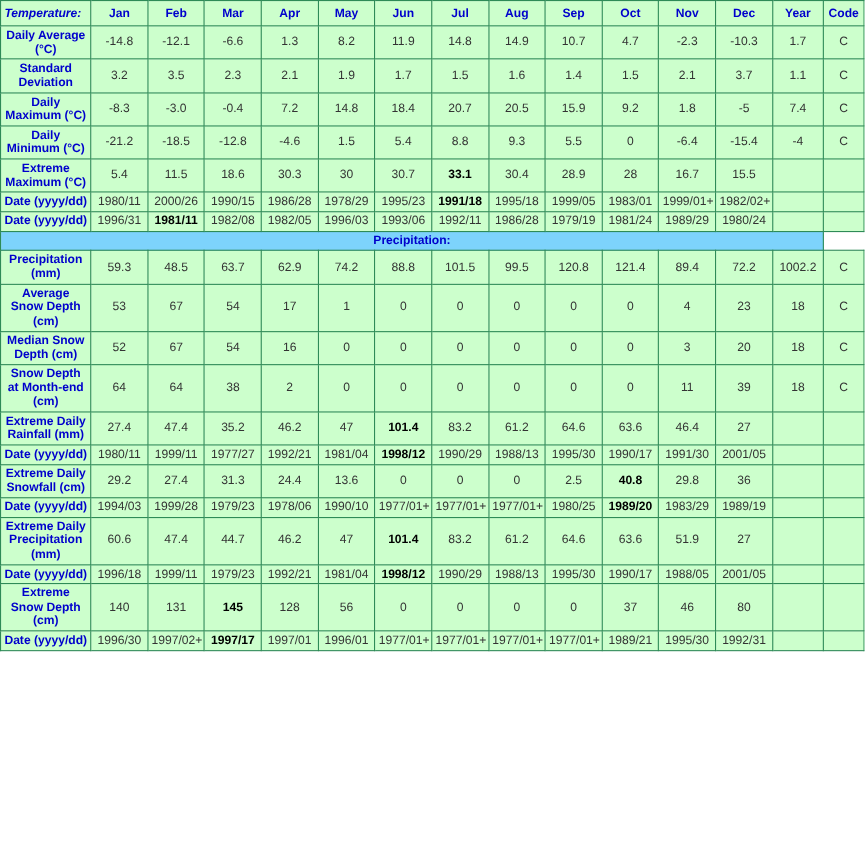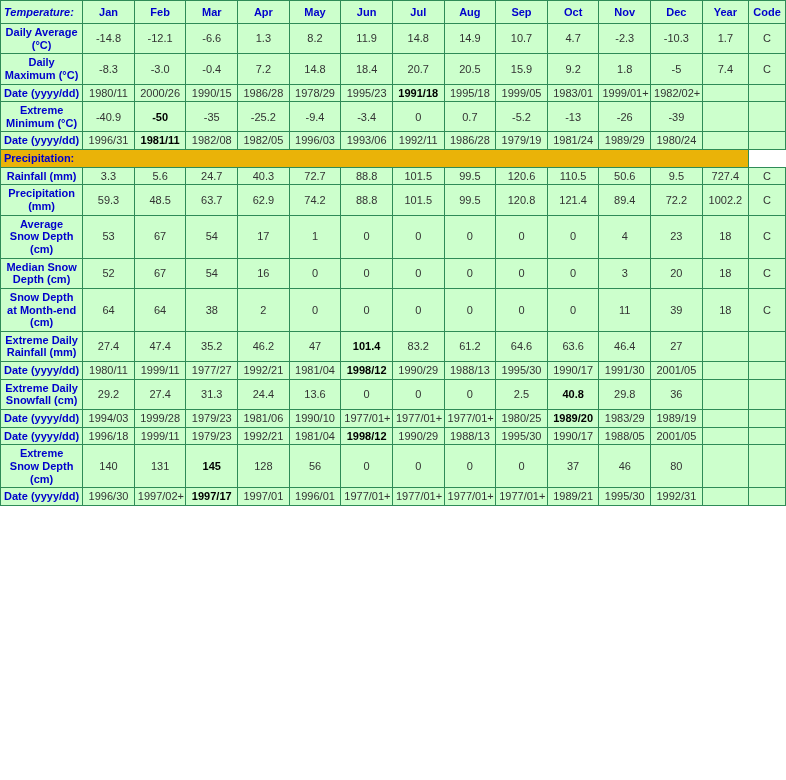--- a/index.html
+++ b/index.html
@@ -39,24 +39,24 @@
   }
   
   td.rowlabel {
     background: #ccffcc;
     color: #0000cc;
     font-weight: bold;
     text-align: center;
     width: 78px;
   }
   td.section {
-    background: #eab308;
+    background: #7dd3fc;
     color: #0000cc;
     font-weight: bold;
-    text-align: left;
+    text-align: center;
   }
   td.val {
     background: #ccffcc;
     color: #333333;
     text-align: center;
   }
   td.val.bold {
     font-weight: bold;
     color: #000000;
   }
@@ -120,106 +120,123 @@
         <td class="val">14.8</td>
         <td class="val">14.9</td>
         <td class="val">10.7</td>
         <td class="val">4.7</td>
         <td class="val">-2.3</td>
         <td class="val">-10.3</td>
         <td class="val">1.7</td>
         <td class="val">C</td>
       </tr>
       <tr>
+        <td class="rowlabel">Standard Deviation</td>
+        <td class="val">3.2</td>
+        <td class="val">3.5</td>
+        <td class="val">2.3</td>
+        <td class="val">2.1</td>
+        <td class="val">1.9</td>
+        <td class="val">1.7</td>
+        <td class="val">1.5</td>
+        <td class="val">1.6</td>
+        <td class="val">1.4</td>
+        <td class="val">1.5</td>
+        <td class="val">2.1</td>
+        <td class="val">3.7</td>
+        <td class="val">1.1</td>
+        <td class="val">C</td>
+      </tr>
+      <tr>
         <td class="rowlabel">Daily Maximum (°C)</td>
         <td class="val">-8.3</td>
         <td class="val">-3.0</td>
         <td class="val">-0.4</td>
         <td class="val">7.2</td>
         <td class="val">14.8</td>
         <td class="val">18.4</td>
         <td class="val">20.7</td>
         <td class="val">20.5</td>
         <td class="val">15.9</td>
         <td class="val">9.2</td>
         <td class="val">1.8</td>
         <td class="val">-5</td>
         <td class="val">7.4</td>
         <td class="val">C</td>
       </tr>
       <tr>
+        <td class="rowlabel">Daily Minimum (°C)</td>
+        <td class="val">-21.2</td>
+        <td class="val">-18.5</td>
+        <td class="val">-12.8</td>
+        <td class="val">-4.6</td>
+        <td class="val">1.5</td>
+        <td class="val">5.4</td>
+        <td class="val">8.8</td>
+        <td class="val">9.3</td>
+        <td class="val">5.5</td>
+        <td class="val">0</td>
+        <td class="val">-6.4</td>
+        <td class="val">-15.4</td>
+        <td class="val">-4</td>
+        <td class="val">C</td>
+      </tr>
+      <tr>
+        <td class="rowlabel">Extreme Maximum (°C)</td>
+        <td class="val">5.4</td>
+        <td class="val">11.5</td>
+        <td class="val">18.6</td>
+        <td class="val">30.3</td>
+        <td class="val">30</td>
+        <td class="val">30.7</td>
+        <td class="val bold">33.1</td>
+        <td class="val">30.4</td>
+        <td class="val">28.9</td>
+        <td class="val">28</td>
+        <td class="val">16.7</td>
+        <td class="val">15.5</td>
+        <td class="val empty"></td>
+        <td class="val empty"></td>
+      </tr>
+      <tr>
         <td class="rowlabel">Date (yyyy/dd)</td>
         <td class="val">1980/11</td>
         <td class="val">2000/26</td>
         <td class="val">1990/15</td>
         <td class="val">1986/28</td>
         <td class="val">1978/29</td>
         <td class="val">1995/23</td>
         <td class="val bold">1991/18</td>
         <td class="val">1995/18</td>
         <td class="val">1999/05</td>
         <td class="val">1983/01</td>
         <td class="val">1999/01+</td>
         <td class="val">1982/02+</td>
         <td class="val empty"></td>
         <td class="val empty"></td>
       </tr>
       <tr>
-        <td class="rowlabel">Extreme Minimum (°C)</td>
-        <td class="val">-40.9</td>
-        <td class="val bold">-50</td>
-        <td class="val">-35</td>
-        <td class="val">-25.2</td>
-        <td class="val">-9.4</td>
-        <td class="val">-3.4</td>
-        <td class="val">0</td>
-        <td class="val">0.7</td>
-        <td class="val">-5.2</td>
-        <td class="val">-13</td>
-        <td class="val">-26</td>
-        <td class="val">-39</td>
-        <td class="val empty"></td>
-        <td class="val empty"></td>
-      </tr>
-      <tr>
         <td class="rowlabel">Date (yyyy/dd)</td>
         <td class="val">1996/31</td>
         <td class="val bold">1981/11</td>
         <td class="val">1982/08</td>
         <td class="val">1982/05</td>
         <td class="val">1996/03</td>
         <td class="val">1993/06</td>
         <td class="val">1992/11</td>
         <td class="val">1986/28</td>
         <td class="val">1979/19</td>
         <td class="val">1981/24</td>
         <td class="val">1989/29</td>
         <td class="val">1980/24</td>
         <td class="val empty"></td>
         <td class="val empty"></td>
       </tr>
       <tr>
         <td class="section" colspan="14">Precipitation:</td>
-      </tr>
-      <tr>
-        <td class="rowlabel">Rainfall (mm)</td>
-        <td class="val">3.3</td>
-        <td class="val">5.6</td>
-        <td class="val">24.7</td>
-        <td class="val">40.3</td>
-        <td class="val">72.7</td>
-        <td class="val">88.8</td>
-        <td class="val">101.5</td>
-        <td class="val">99.5</td>
-        <td class="val">120.6</td>
-        <td class="val">110.5</td>
-        <td class="val">50.6</td>
-        <td class="val">9.5</td>
-        <td class="val">727.4</td>
-        <td class="val">C</td>
       </tr>
       <tr>
         <td class="rowlabel">Precipitation (mm)</td>
         <td class="val">59.3</td>
         <td class="val">48.5</td>
         <td class="val">63.7</td>
         <td class="val">62.9</td>
         <td class="val">74.2</td>
         <td class="val">88.8</td>
         <td class="val">101.5</td>
@@ -331,29 +348,46 @@
         <td class="val">29.8</td>
         <td class="val">36</td>
         <td class="val empty"></td>
         <td class="val empty"></td>
       </tr>
       <tr>
         <td class="rowlabel">Date (yyyy/dd)</td>
         <td class="val">1994/03</td>
         <td class="val">1999/28</td>
         <td class="val">1979/23</td>
-        <td class="val">1981/06</td>
+        <td class="val">1978/06</td>
         <td class="val">1990/10</td>
         <td class="val">1977/01+</td>
         <td class="val">1977/01+</td>
         <td class="val">1977/01+</td>
         <td class="val">1980/25</td>
         <td class="val bold">1989/20</td>
         <td class="val">1983/29</td>
         <td class="val">1989/19</td>
+        <td class="val empty"></td>
+        <td class="val empty"></td>
+      </tr>
+      <tr>
+        <td class="rowlabel">Extreme Daily Precipitation (mm)</td>
+        <td class="val">60.6</td>
+        <td class="val">47.4</td>
+        <td class="val">44.7</td>
+        <td class="val">46.2</td>
+        <td class="val">47</td>
+        <td class="val bold">101.4</td>
+        <td class="val">83.2</td>
+        <td class="val">61.2</td>
+        <td class="val">64.6</td>
+        <td class="val">63.6</td>
+        <td class="val">51.9</td>
+        <td class="val">27</td>
         <td class="val empty"></td>
         <td class="val empty"></td>
       </tr>
       <tr>
         <td class="rowlabel">Date (yyyy/dd)</td>
         <td class="val">1996/18</td>
         <td class="val">1999/11</td>
         <td class="val">1979/23</td>
         <td class="val">1992/21</td>
         <td class="val">1981/04</td>

